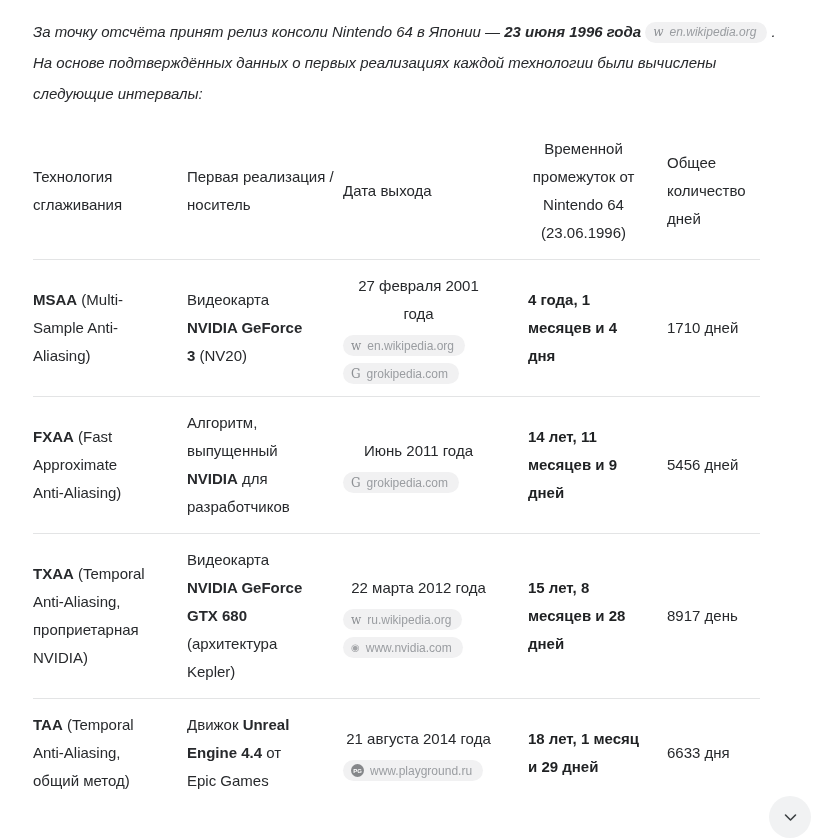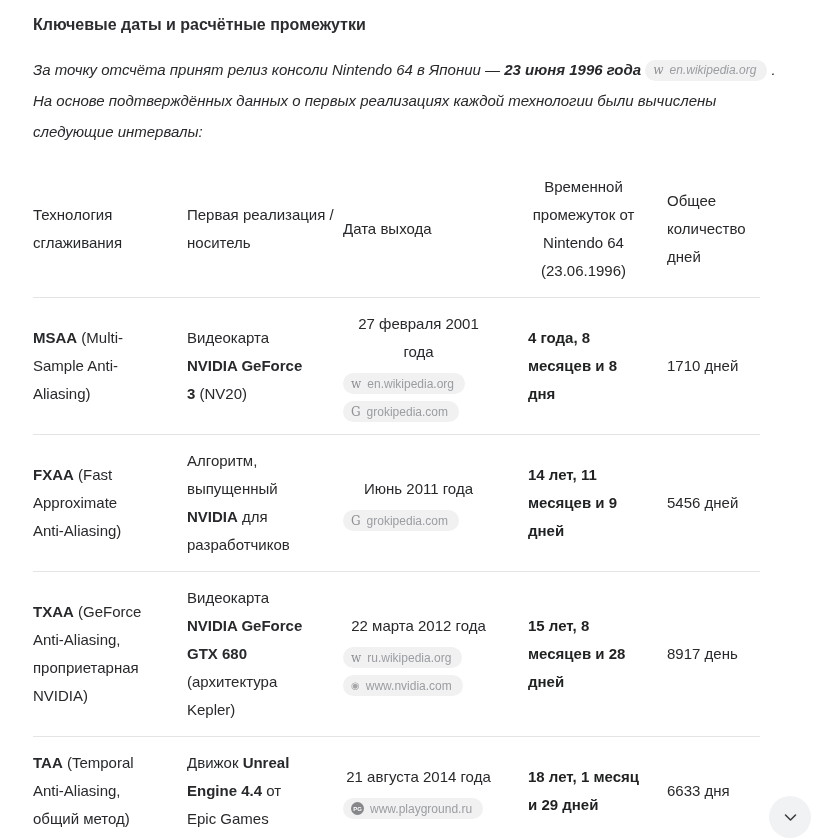--- a/index.html
+++ b/index.html
@@ -114,21 +114,20 @@
     display: flex; align-items: center; justify-content: center;
     cursor: pointer;
     padding: 0;
   }
   .scroll-btn svg { display: block; }
 </style>
 </head>
 <body>
 
 <main>
-  <h3 class="page-title">Ключевые даты и расчётные промежутки</h3>
 
   <p class="intro">
     <span>За точку отсчёта принят релиз консоли Nintendo 64 в Японии — </span><b>23 июня 1996 года</b>
     <span><span class="pill">
           <span class="pill-ic wikipedia-icon">w</span>
           <span>en.wikipedia.org</span>
         </span></span><span> . На основе подтверждённых данных о первых реализациях каждой технологии были вычислены следующие интервалы:</span>
   </p>
 
   <table class="key-dates">
@@ -158,40 +157,40 @@
               <span class="pill">
                 <span class="pill-ic wikipedia-icon">w</span>
                 <span>en.wikipedia.org</span>
               </span>
               <span class="pill">
                 <span class="pill-ic grokipedia-icon">G</span>
                 <span>grokipedia.com</span>
               </span>
             </div>
           </td>
-          <td class="c-interval">4 года, 8 месяцев и 8 дня</td>
+          <td class="c-interval">4 года, 1 месяцев и 4 дня</td>
           <td class="c-days">1710 дней</td>
         </tr>
         <tr>
           <td class="c-tech"><b>FXAA</b><span> (Fast Approximate Anti-Aliasing)</span></td>
           <td class="c-impl"><span>Алгоритм, выпущенный </span><b>NVIDIA</b><span> для разработчиков</span></td>
           <td class="c-date">
             <div>Июнь 2011 года</div>
             <div class="date-pills">
               <span class="pill">
                 <span class="pill-ic grokipedia-icon">G</span>
                 <span>grokipedia.com</span>
               </span>
             </div>
           </td>
           <td class="c-interval">14 лет, 11 месяцев и 9 дней</td>
           <td class="c-days">5456 дней</td>
         </tr>
         <tr>
-          <td class="c-tech"><b>TXAA</b><span> (GeForce Anti-Aliasing, проприетарная NVIDIA)</span></td>
+          <td class="c-tech"><b>TXAA</b><span> (Temporal Anti-Aliasing, проприетарная NVIDIA)</span></td>
           <td class="c-impl"><span>Видеокарта </span><b>NVIDIA GeForce GTX 680</b><span> (архитектура Kepler)</span></td>
           <td class="c-date">
             <div>22 марта 2012 года</div>
             <div class="date-pills">
               <span class="pill">
                 <span class="pill-ic wikipedia-icon">w</span>
                 <span>ru.wikipedia.org</span>
               </span>
               <span class="pill">
                 <span class="pill-ic nvidia-icon">◉</span>

